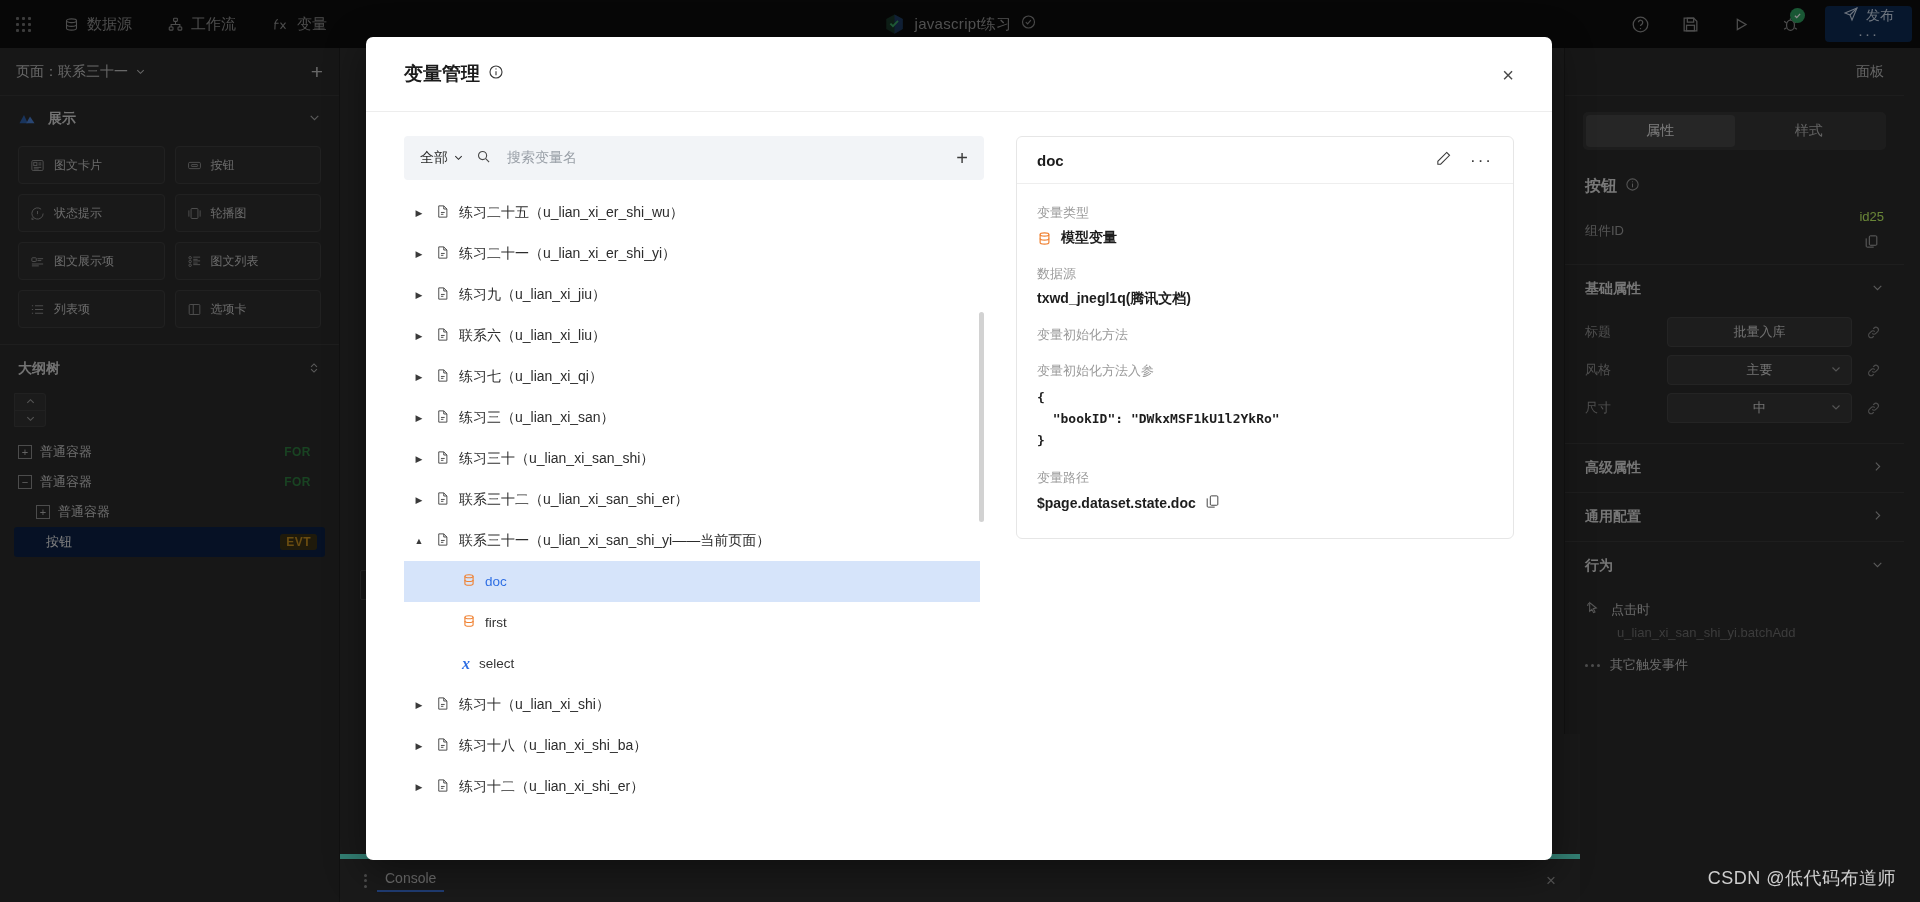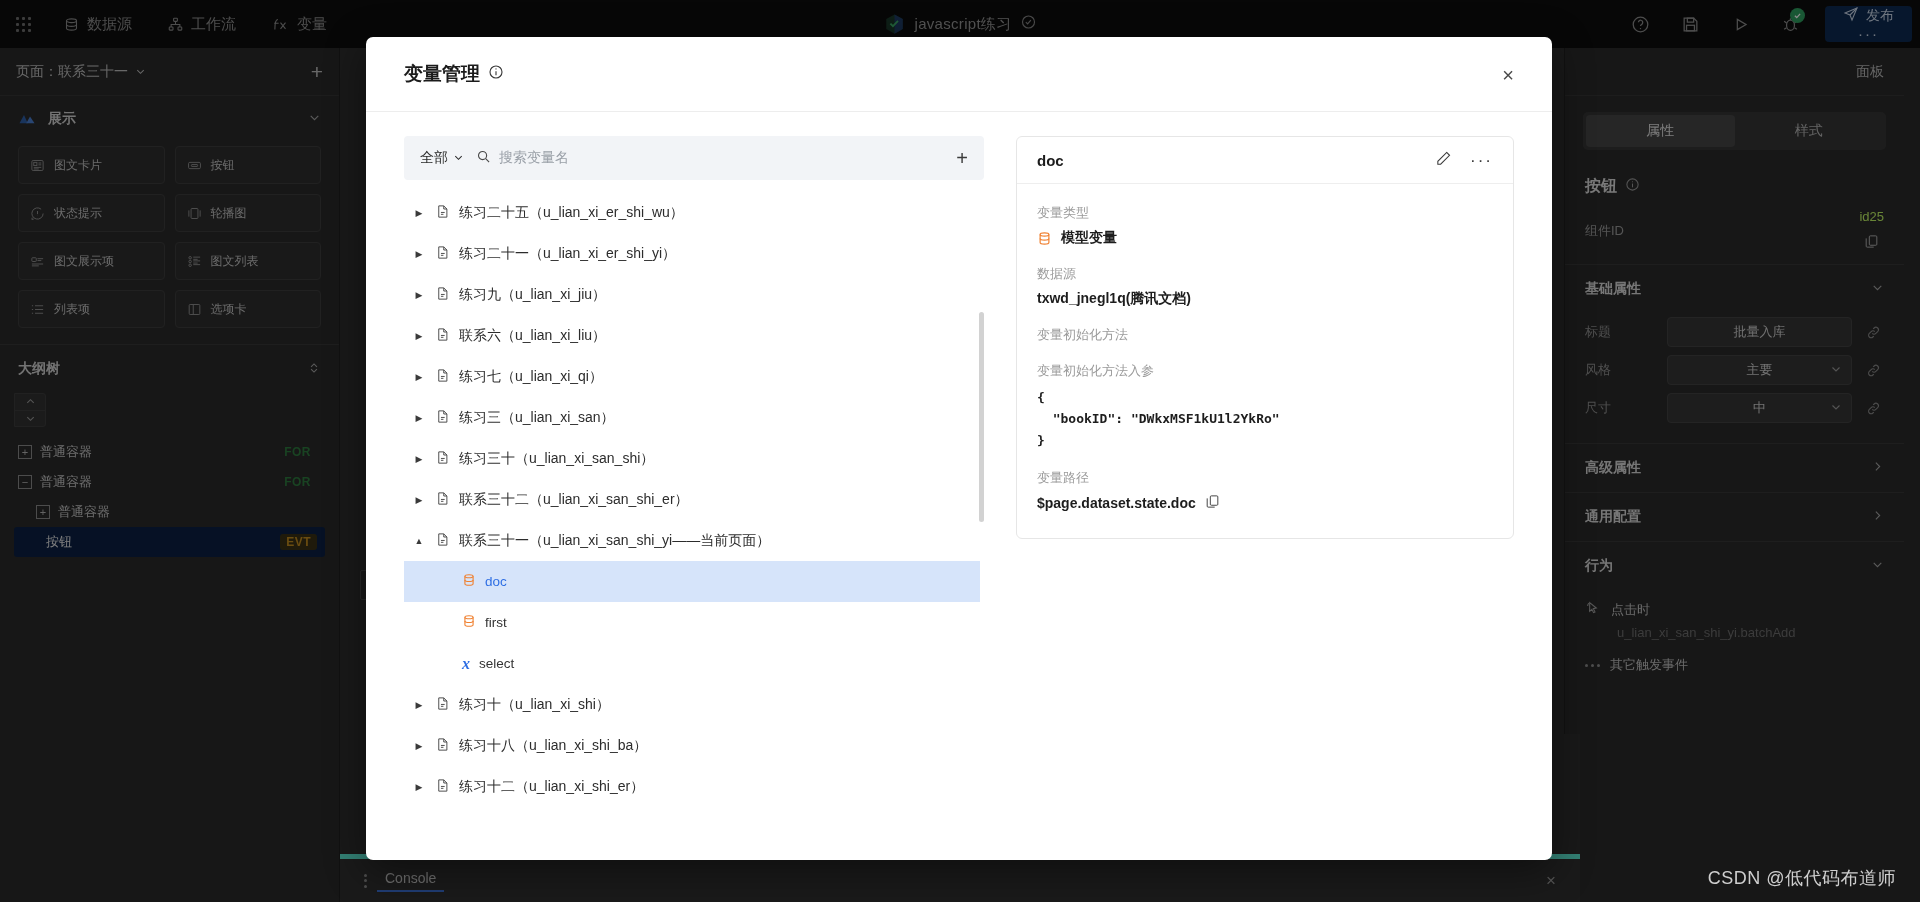--- a/index.html
+++ b/index.html
@@ -104,21 +104,21 @@
     box-shadow: 0 10px 40px rgba(0,0,0,.45); display: flex; flex-direction: column; overflow: hidden;
   }
   .m-head { height: 75px; display: flex; align-items: center; padding: 0 38px; border-bottom: 1px solid #ededed; position: relative; }
   .m-title { font-size: 19px; font-weight: 700; color: #1b1b1b; display: flex; align-items: center; gap: 8px; }
   .m-close { position: absolute; right: 30px; top: 24px; width: 28px; height: 28px; display: flex; align-items: center; justify-content: center; color: #4a4a4a; font-size: 20px; cursor: pointer; }
   .m-body { flex: 1; display: flex; padding: 24px 38px 34px 38px; gap: 32px; min-height: 0; }
 
   .m-left { width: 580px; display: flex; flex-direction: column; min-height: 0; }
   .filterbar { height: 44px; background: #f2f4f7; border-radius: 4px; display: flex; align-items: center; padding: 0 16px; gap: 12px; }
   .fb-all { font-size: 14px; color: #2b2b2b; display: flex; align-items: center; gap: 5px; cursor: pointer; white-space: nowrap; }
-  .fb-search { flex: 1; display: flex; align-items: center; gap: 8px; color: #9aa0a8; font-size: 14px; }
+  .fb-search { flex: 1; display: flex; align-items: center; gap: 16px; color: #9aa0a8; font-size: 14px; }
   .fb-plus { font-size: 20px; color: #3b3b3b; cursor: pointer; font-weight: 300; line-height: 1; }
   .vlist { flex: 1; overflow: hidden; position: relative; margin-top: 12px; padding-right: 4px; }
   .vrow { height: 41px; display: flex; align-items: center; gap: 9px; font-size: 14px; color: #2c2c2c; cursor: pointer; padding-left: 8px; }
   .vrow .caret { width: 14px; display: flex; justify-content: center; color: #3a3a3a; font-size: 9px; flex: none; }
   .vrow.child { padding-left: 58px; }
   .vrow.child.selected { background: #d6e4fa; }
   .vrow .cname { color: #2f6fe4; font-size: 13.5px; }
   .vrow .cname.dark { color: #333; }
   .vscroll { position: absolute; right: 0; top: 120px; width: 5px; height: 210px; background: #d2d2d2; border-radius: 3px; }
 

